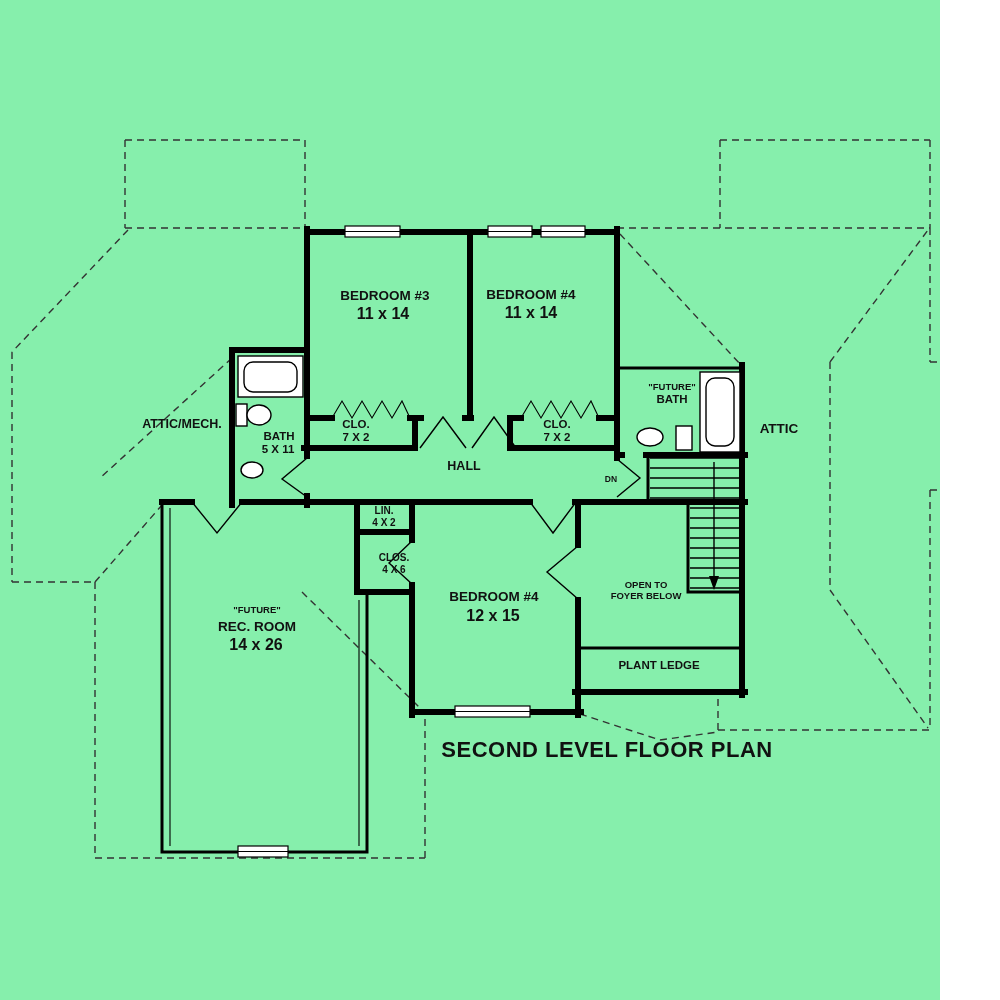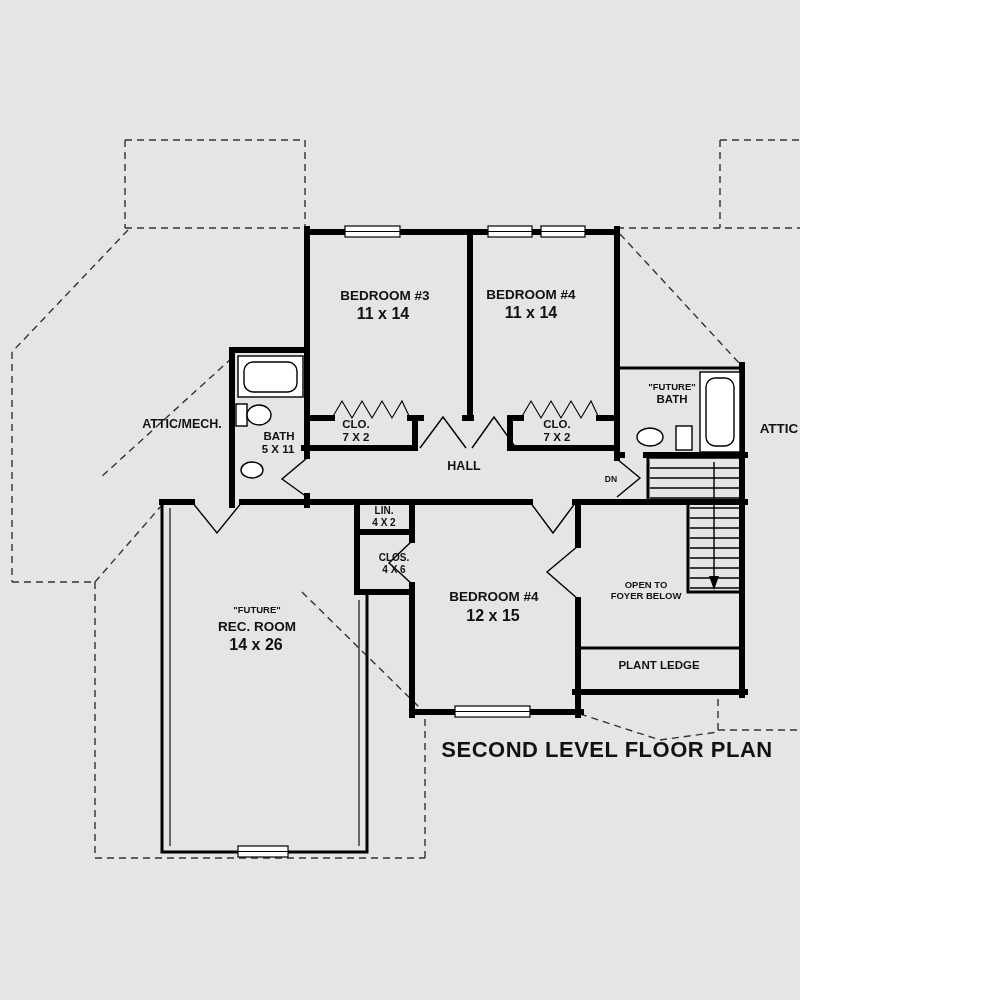--- a/index.html
+++ b/index.html
@@ -1,16 +1,16 @@
 <!DOCTYPE html>
 <html><head>
 <meta charset="utf-8">
 <style>
   html,body{margin:0;padding:0;background:#fff;}
-  #plan-wrap{position:relative;width:800px;height:1000px;background:#e5e5e5;overflow:hidden;}
+  #plan-wrap{position:relative;width:940px;height:1000px;background:#86efac;overflow:hidden;}
   svg{display:block;}
   .roof{stroke:#333;stroke-width:1.4;fill:none;stroke-dasharray:7 5;}
   .wall{stroke:#000;stroke-width:6;fill:none;stroke-linecap:square;}
   .wall-med{stroke:#000;stroke-width:3;fill:none;stroke-linecap:square;}
   .thin{stroke:#000;stroke-width:1.4;fill:none;}
   .thin2{stroke:#000;stroke-width:1.1;fill:none;}
   .fix{stroke:#000;stroke-width:1.4;fill:#fff;}
   .win{stroke:#000;stroke-width:1.2;fill:#fff;}
   text{font-family:"Liberation Sans","DejaVu Sans",sans-serif;font-weight:bold;fill:#111;text-anchor:middle;}
   .s8{font-size:8.5px}.s9{font-size:9.5px}.s10{font-size:10px}.s11{font-size:11.5px}

